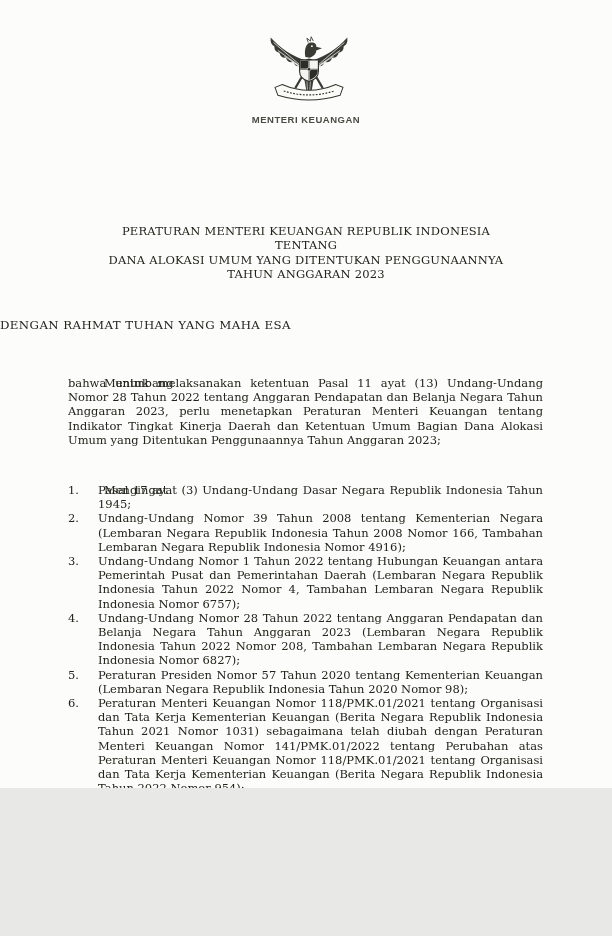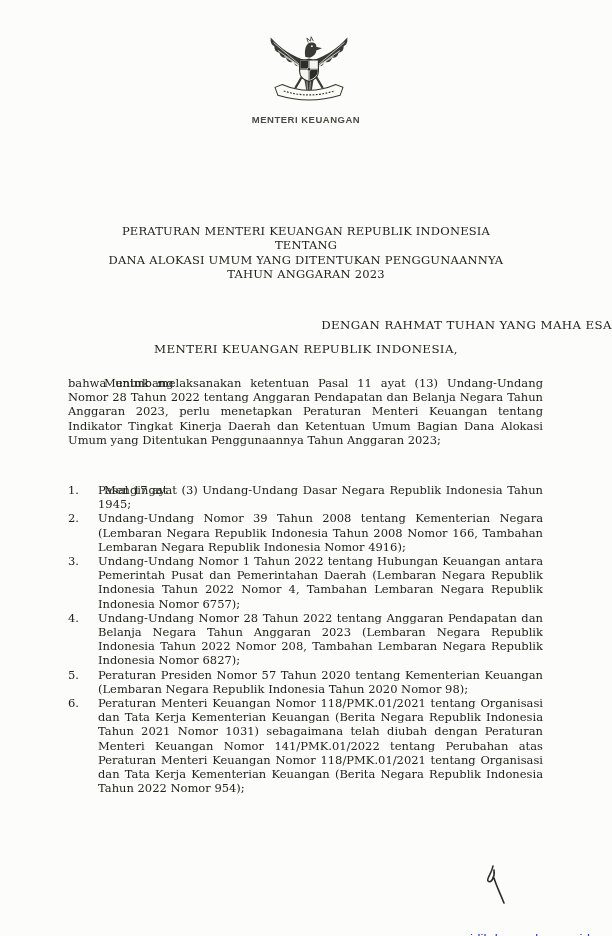--- a/index.html
+++ b/index.html
@@ -1,18 +1,18 @@
 <!DOCTYPE html>
 <html><head>
 <meta charset="utf-8">
 <style>
   html,body{margin:0;padding:0;background:#e8e8e6;}
   .page{
     position:relative;
-    width:612px;height:936px;
+    width:612px;height:788px;
     margin:0 auto;
     background:#fcfcfa;
     font-family:"DejaVu Serif", serif;
     color:#26261f;
     overflow:hidden;
   }
   .abs{position:absolute;}
   
   .emblem{left:262px;top:27px;width:94px;height:86px;}
   .ministry{
@@ -24,21 +24,21 @@
   .salinan{
     left:0;right:0;top:141px;text-align:center;
     font-weight:bold;font-size:13px;letter-spacing:1.5px;color:#25251f;
   }
   
   .title-block{
     left:30px;right:30px;top:224px;text-align:center;
     font-size:11.5px;line-height:14.3px;letter-spacing:.2px;color:#23231c;
   }
   .title-block .pre{white-space:pre;}
-  .invocation1{left:0;right:0;top:318px;text-align:right;font-size:11.8px;letter-spacing:.4px;color:#23231c;}
+  .invocation1{left:0;right:0;top:318px;text-align:left;font-size:11.8px;letter-spacing:.4px;color:#23231c;}
   .invocation2{left:0;right:0;top:342px;text-align:center;font-size:11.8px;letter-spacing:.4px;color:#23231c;}
   
   .clause{left:68px;width:475px;font-size:11.5px;line-height:14.2px;color:#24241d;}
   .clause .c-label{position:absolute;left:0;top:0;margin-left:36px;}
   .clause .c-colon{position:absolute;left:89px;top:0;}
   .clause .c-body{text-align:justify;}
   .menimbang{top:376px;}
   .mengingat{top:483px;}
   .mi-row{display:flex;}
   .mi-num{flex:none;width:30px;}
@@ -94,21 +94,20 @@
 
 
   <div class="abs title-block">
     <div>PERATURAN MENTERI KEUANGAN REPUBLIK INDONESIA</div>
     <div>TENTANG</div>
     <div>DANA ALOKASI UMUM YANG DITENTUKAN PENGGUNAANNYA</div>
     <div>TAHUN ANGGARAN 2023</div>
   </div>
 
   <div class="abs invocation1">DENGAN RAHMAT TUHAN YANG MAHA ESA</div>
-  <div class="abs invocation2">MENTERI KEUANGAN REPUBLIK INDONESIA,</div>
 
   <div class="abs clause menimbang">
     <span class="c-label">Menimbang</span>
     <span class="c-colon">:</span>
     <div class="c-body">bahwa untuk melaksanakan ketentuan Pasal 11 ayat (13) Undang-Undang Nomor 28 Tahun 2022 tentang Anggaran Pendapatan dan Belanja Negara Tahun Anggaran 2023, perlu menetapkan Peraturan Menteri Keuangan tentang Indikator Tingkat Kinerja Daerah dan Ketentuan Umum Bagian Dana Alokasi Umum yang Ditentukan Penggunaannya Tahun Anggaran 2023;</div>
   </div>
 
   <div class="abs clause mengingat">
     <span class="c-label">Mengingat</span>
     <span class="c-colon">:</span>

